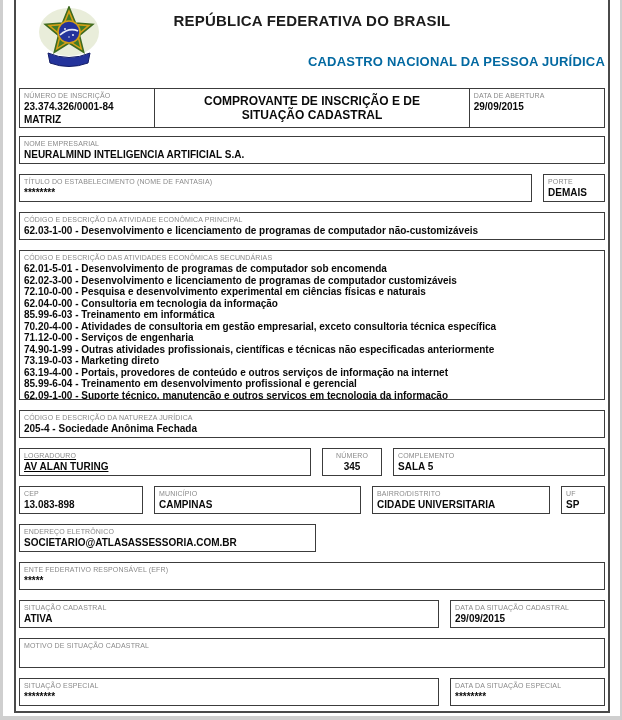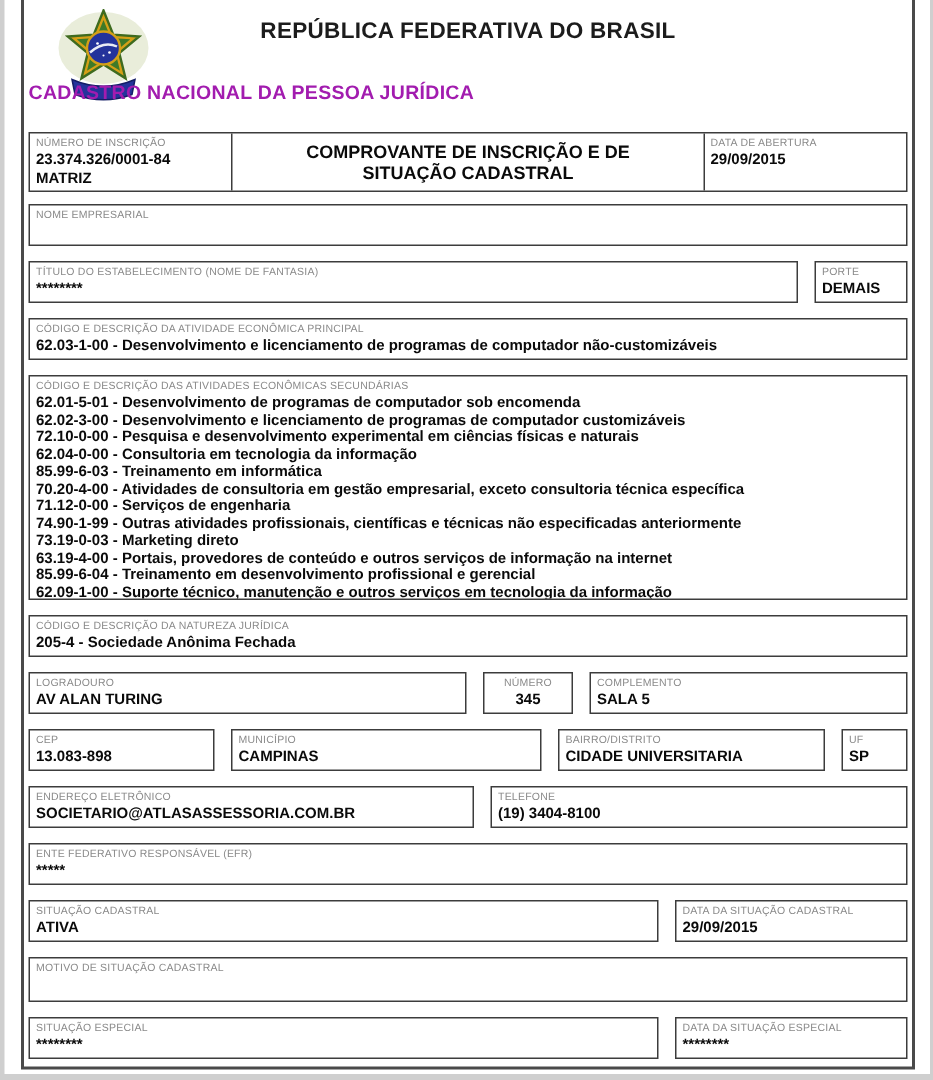--- a/index.html
+++ b/index.html
@@ -9,22 +9,22 @@
   .viewport { position:relative; width:622px; height:720px; background:#cfcfcf; overflow:hidden; margin:0 auto; }
   .paper { position:absolute; left:3px; right:2px; top:0; bottom:4px; background:#ffffff; }
   .frame { position:absolute; left:11px; right:10px; top:-6px; bottom:3px;
            border:2px solid #4a4a4a; padding:10px 3px 0 3px; background:#fff; }
 
   
   .hdr { position:relative; height:82px; }
   .emblem { position:absolute; left:14px; top:0px; width:72px; height:64px; }
   .hdr-title { position:absolute; left:0; right:0; top:6px; text-align:center;
                font-size:15px; font-weight:bold; color:#1c1c1c; letter-spacing:0.2px; }
-  .hdr-sub { position:absolute; left:0; right:0; top:48px; text-align:left;
-             font-size:13px; font-weight:bold; color:#a21caf; letter-spacing:0.2px; }
+  .hdr-sub { position:absolute; left:0; right:0; top:48px; text-align:right;
+             font-size:13px; font-weight:bold; color:#0369a1; letter-spacing:0.2px; }
 
   
   .row { display:flex; margin-bottom:10px; gap:11px; }
   .fbox { border:1.5px solid #3c3c3c; background:#fff; padding:2px 4px 1px 4px;
           min-height:28px; overflow:hidden; }
   .flabel { font-size:7px; line-height:9px; color:#8a8a8a; letter-spacing:0.15px;
             white-space:nowrap; }
   .fvalue { font-size:10px; line-height:12px; font-weight:bold; color:#0a0a0a;
             white-space:pre-line; margin-top:1px; }
   .h28 { height:28px; } .h30 { height:30px; } .grow { flex:1; }
@@ -37,21 +37,21 @@
                display:flex; align-items:center; justify-content:center; text-align:center;
                font-size:12px; line-height:14px; font-weight:bold; color:#0a0a0a; padding:0 26px; }
   .idcell.c3 { width:23%; }
 
   
   .listbox { height:150px; }
   .listbox .fvalue { line-height:11.5px; font-size:10px; }
 
   
   .w-porte { flex:0 0 62px; }
-  .w-logradouro { flex:0 0 292px; }
+  .w-logradouro { flex:0 0 292px;text-decoration:underline; }
   .w-numero { flex:0 0 60px;text-align:center; }
   .w-cep { flex:0 0 124px; }
   .w-bairro { flex:0 0 178px; }
   .w-uf { flex:0 0 44px; }
   .w-email { flex:0 0 297px; }
   .w-data { flex:0 0 155px; }
 </style>
 </head>
 <body>
 
@@ -84,20 +84,21 @@
         <div class="idcell c2">COMPROVANTE DE INSCRIÇÃO E DE SITUAÇÃO CADASTRAL</div>
         <div class="idcell c3">
           <div class="flabel">DATA DE ABERTURA</div>
           <div class="fvalue">29/09/2015</div>
         </div>
       </div>
 
       <div class="row">
           <div class="fbox grow h28">
         <div class="flabel">NOME EMPRESARIAL</div>
+        <div class="fvalue">NEURALMIND INTELIGENCIA ARTIFICIAL S.A.</div>
       </div>
         </div>
 
       <div class="row">
         <div class="fbox grow h28">
           <div class="flabel">TÍTULO DO ESTABELECIMENTO (NOME DE FANTASIA)</div>
           <div class="fvalue">********</div>
         </div>
         <div class="fbox w-porte h28">
           <div class="flabel">PORTE</div>
@@ -169,24 +170,20 @@
           <div class="flabel">UF</div>
           <div class="fvalue">SP</div>
         </div>
       </div>
 
       <div class="row">
         <div class="fbox w-email h28">
           <div class="flabel">ENDEREÇO ELETRÔNICO</div>
           <div class="fvalue">SOCIETARIO@ATLASASSESSORIA.COM.BR</div>
         </div>
-        <div class="fbox grow h28">
-          <div class="flabel">TELEFONE</div>
-          <div class="fvalue">(19) 3404-8100</div>
-        </div>
       </div>
 
       <div class="row">
           <div class="fbox grow h28">
         <div class="flabel">ENTE FEDERATIVO RESPONSÁVEL (EFR)</div>
         <div class="fvalue">*****</div>
       </div>
         </div>
 
       <div class="row">

